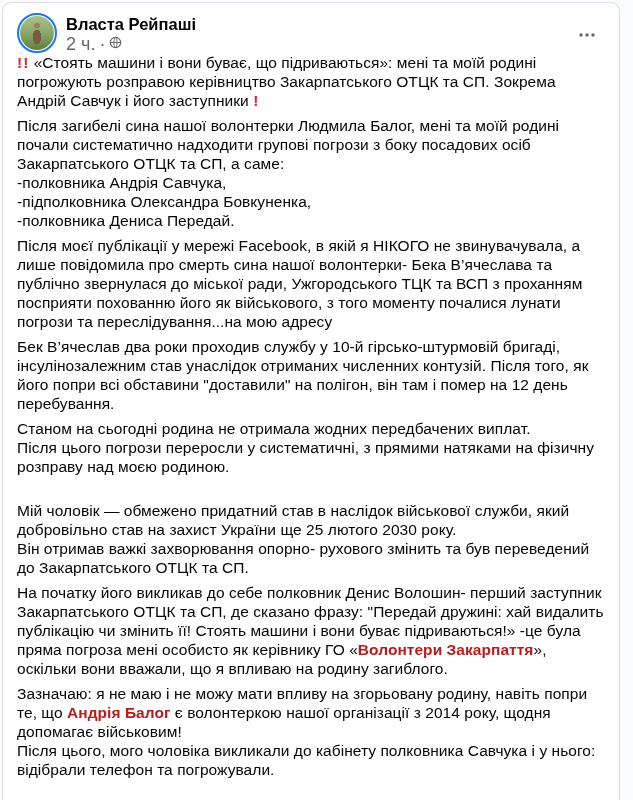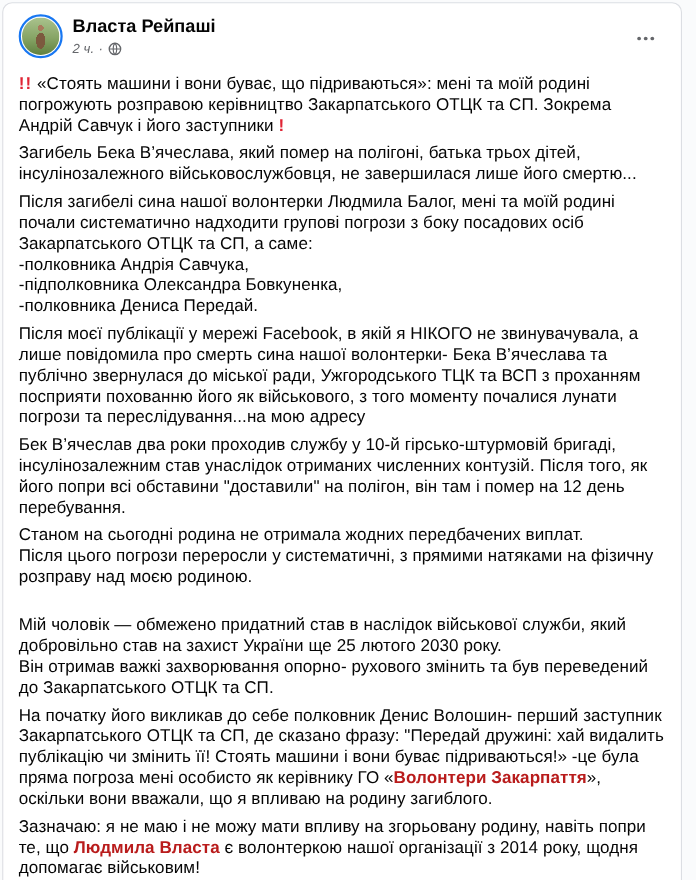--- a/index.html
+++ b/index.html
@@ -24,21 +24,21 @@
     background: #ffffff;
     border: 1px solid #dcdee3;
     border-radius: 9px;
     padding: 10px 12px 16px 12px;
   }
   
   .header {
     position: relative;
     display: flex;
     align-items: flex-start;
-    margin-bottom: 14px;
+    margin-bottom: 0;
     padding-left: 2px;
   }
   .avatar-ring {
     width: 40px;
     height: 40px;
     box-sizing: border-box;
     border-radius: 50%;
     border: 2.5px solid #1877f2;
     background: #fff;
     padding: 1px;
@@ -60,27 +60,25 @@
   }
   .author {
     font-size: 16.5px;
     font-weight: 700;
     color: #050505;
     line-height: 21px;
     cursor: pointer;
   }
   .meta {
     display: flex;
-    align-items: center;
     gap: 4px;
     color: #65676b;
-    font-size: 12px;
+    font-size: 18px;
     line-height: 17px;
     margin-top: 1px;
-    font-style: italic;
   }
   .meta .sep { color: #65676b; }
   .menu-btn {
     position: absolute;
     right: 6px;
     top: 10px;
     width: 28px;
     height: 24px;
     display: flex;
     align-items: center;
@@ -137,23 +135,22 @@
           <circle cx="4" cy="10" r="1.7" fill="#65676b"></circle>
           <circle cx="10" cy="10" r="1.7" fill="#65676b"></circle>
           <circle cx="16" cy="10" r="1.7" fill="#65676b"></circle>
         </svg>
       </span>
     </div>
   </div>
 
   <div class="post-body" id="post-body">
       <div class="para"><span class="em-red">!!</span><span> «Стоять машини і вони буває, що підриваються»: мені та моїй родині  погрожують розправою керівництво Закарпатського ОТЦК та СП. Зокрема Андрій Савчук і його заступники </span><span class="em-red">!</span></div>
-      <div class="para"><span>Загибель Бека В’ячеслава, який помер на полігоні, батька трьох дітей, інсулінозалежного військовослужбовця, не завершилася лише його смертю...</span></div>
       <div class="para"><span>Після загибелі сина  нашої волонтерки Людмила Балог, мені та моїй родині почали систематично надходити групові  погрози з боку посадових осіб Закарпатського ОТЦК та СП, а саме:</span><br><span>-полковника Андрія Савчука,</span><br><span>-підполковника Олександра Бовкуненка,</span><br><span>-полковника Дениса Передай.</span></div>
       <div class="para"><span>Після моєї публікації  у мережі Facebook, в якій я НІКОГО не звинувачувала, а лише повідомила про смерть сина нашої волонтерки- Бека В’ячеслава та публічно звернулася до міської ради, Ужгородського ТЦК та ВСП з проханням посприяти похованню його як військового, з того моменту почалися лунати погрози та переслідування...на мою адресу</span></div>
       <div class="para"><span>Бек В’ячеслав два роки проходив службу у 10-й гірсько-штурмовій бригаді, інсулінозалежним став унаслідок отриманих численних контузій. Після того, як його попри всі обставини "доставили" на полігон, він там і  помер на 12 день перебування.</span></div>
       <div class="para"><span>Станом на сьогодні родина не отримала жодних передбачених виплат.</span><br><span>Після цього погрози переросли у систематичні, з прямими натяками на фізичну розправу над моєю родиною.</span></div>
       <div class="para"><br><span>Мій чоловік — обмежено придатний став в наслідок військової служби, який добровільно став на захист України ще 25 лютого 2030 року.</span><br><span>Він отримав важкі захворювання опорно- рухового змінить та був переведений до Закарпатського ОТЦК та СП.</span></div>
       <div class="para"><span>На початку його викликав до себе полковник Денис Волошин- перший заступник Закарпатського ОТЦК та СП, де сказано фразу: "Передай дружині: хай видалить публікацію чи змінить її! Стоять машини і вони буває підриваються!» -це була пряма погроза мені особисто як керівнику ГО «</span><span class="post-link">Волонтери Закарпаття</span><span>», оскільки вони вважали, що я впливаю на родину загиблого.</span></div>
-      <div class="para"><span>Зазначаю: я не маю і не можу мати впливу на згорьовану родину, навіть попри те, що </span><span class="post-link">Людмила Власта</span><span>  є волонтеркою нашої організації з 2014 року, щодня допомагає військовим!</span><br><span>Після цього, мого чоловіка викликали до кабінету полковника Савчука і у нього: відібрали телефон та погрожували.</span><br><br></div>
+      <div class="para"><span>Зазначаю: я не маю і не можу мати впливу на згорьовану родину, навіть попри те, що </span><span class="post-link">Андрія Балог</span><span>  є волонтеркою нашої організації з 2014 року, щодня допомагає військовим!</span><br><span>Після цього, мого чоловіка викликали до кабінету полковника Савчука і у нього: відібрали телефон та погрожували.</span><br><br></div>
     </div>
 
 </div>
 
 </body></html>

